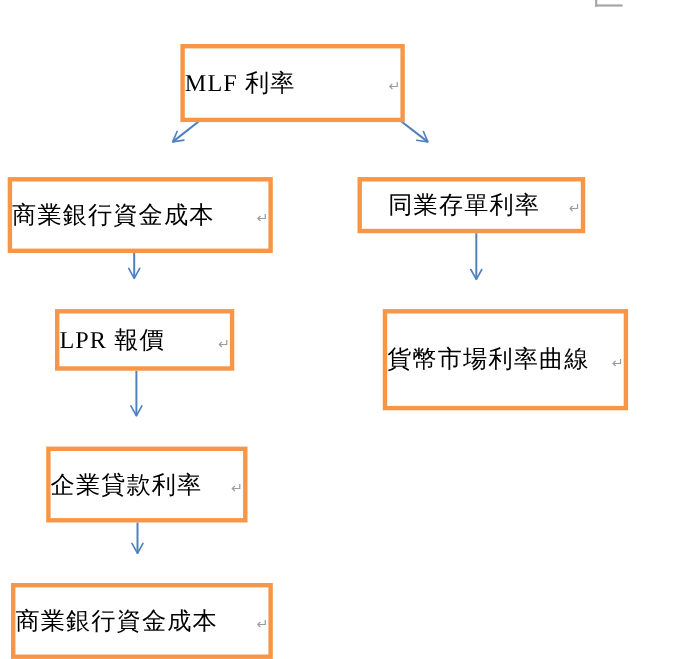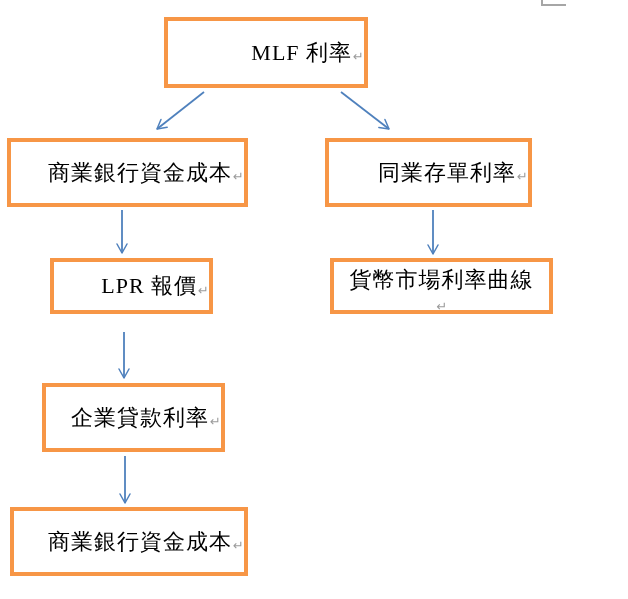--- a/index.html
+++ b/index.html
@@ -24,25 +24,26 @@
     left: 0; top: 0;
     width: 628px; height: 599px;
   }
   .node {
     position: absolute;
     box-sizing: border-box;
     background: #ffffff;
     border: 4px solid var(--box-border, #F79646);
     display: flex;
     align-items: center;
-    justify-content: flex-end;
+    justify-content: space-between;
     font-size: 22px;
     color: #000000;
     white-space: nowrap;
     letter-spacing: 1px;
+    margin-top: 23px;
   }
   .pmark {
     color: var(--pmark-color, #9b9b9b);
     font-size: 13px;
     font-family: "DejaVu Sans", sans-serif;
     margin-left: 1px;
     transform: translateY(4px);
     letter-spacing: 0;
   }
   .arrow-shaft {
@@ -97,29 +98,29 @@
     </svg>
   <div>
       <div class="node" style="left: 164px; top: 17px; width: 204px; height: 71px;">
         <span>MLF 利率</span>
         <span class="pmark">↵</span>
       </div>
       <div class="node" style="left: 7px; top: 138px; width: 241px; height: 69px;">
         <span>商業銀行資金成本</span>
         <span class="pmark">↵</span>
       </div>
-      <div class="node" style="left: 325px; top: 138px; width: 207px; height: 69px;">
+      <div class="node" style="left: 325px; top: 138px; width: 207px; height: 51px; padding-left: 24px;">
         <span>同業存單利率</span>
         <span class="pmark">↵</span>
       </div>
       <div class="node" style="left: 50px; top: 258px; width: 163px; height: 56px;">
         <span>LPR 報價</span>
         <span class="pmark">↵</span>
       </div>
-      <div class="node" style="left: 330px; top: 258px; width: 223px; height: 56px; flex-direction: column;">
+      <div class="node" style="left: 348px; top: 258px; width: 223px; height: 92px;">
         <span>貨幣市場利率曲線</span>
         <span class="pmark">↵</span>
       </div>
       <div class="node" style="left: 42px; top: 383px; width: 183px; height: 69px;">
         <span>企業貸款利率</span>
         <span class="pmark">↵</span>
       </div>
       <div class="node" style="left: 10px; top: 507px; width: 238px; height: 69px;">
         <span>商業銀行資金成本</span>
         <span class="pmark">↵</span>

